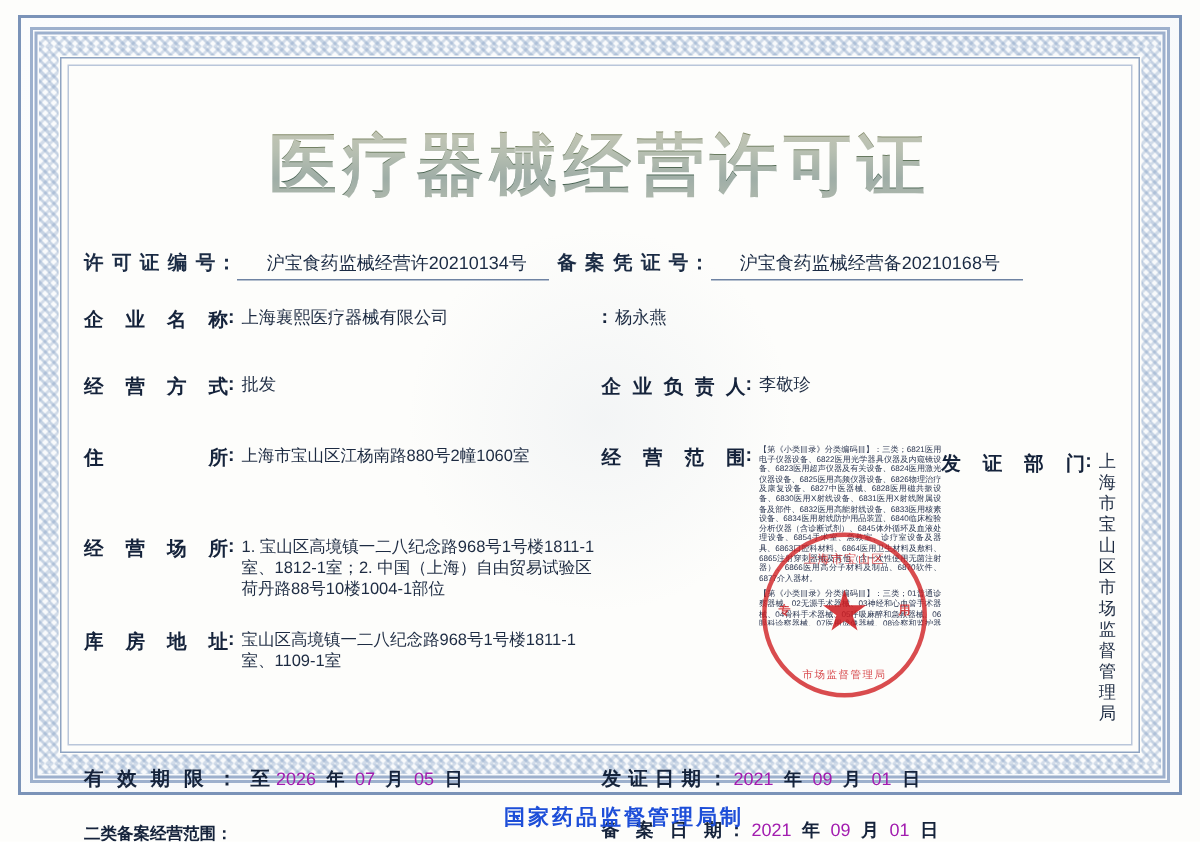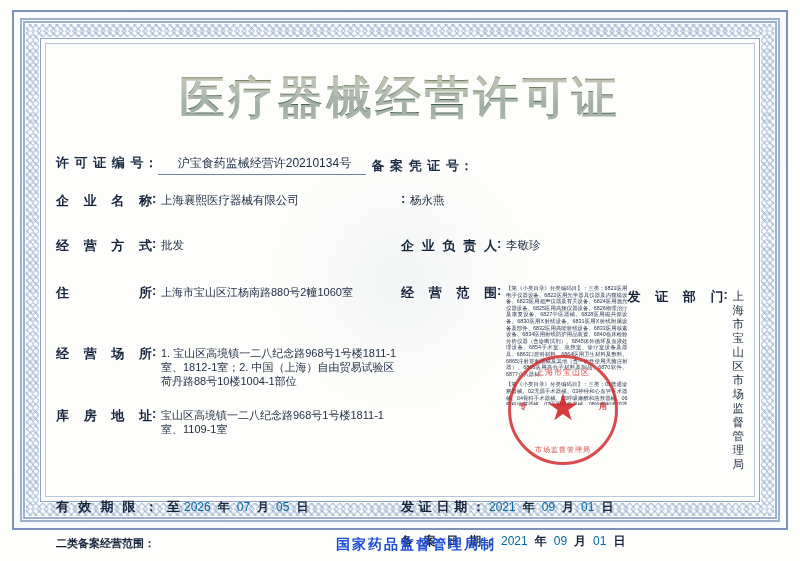--- a/index.html
+++ b/index.html
@@ -72,21 +72,21 @@
     left: 270px; top: 150px;
     width: 260px; height: 260px;
     border-radius: 50%;
     background: radial-gradient(circle, rgba(170,185,205,.12) 0%, rgba(255,255,255,0) 70%);
     pointer-events: none;
   }
 
   
   .content {
     position: absolute;
-    left: 56px; top: 48px;
+    left: 56px; top: 60px;
     width: 688px; height: 430px;
   }
   .cert-title {
     text-align: center;
     margin-top: 20px;
     font-family: "DejaVu Sans", "Liberation Sans", sans-serif;
     font-size: 45px;
     font-weight: bold;
     letter-spacing: 4px;
     background: linear-gradient(180deg, #8d8f6a 0%, #6f7f63 35%, #3f5c4e 65%, #6b7a5f 100%);
@@ -170,21 +170,21 @@
   .date-row {
     display: flex;
     align-items: baseline;
     font-size: 13px;
     color: #15233b;
   }
   .date-num {
     display: inline-block;
     font-size: 12px;
     padding: 0 4px;
-    color: #0369a1;
+    color: #a21caf;
   }
   .date-unit { font-size: 12px; font-weight: bold; padding: 0 3px; }
 
   .bottom-note {
     margin-top: 4px;
     display: flex;
     align-items: flex-start;
     font-size: 11px;
     color: #15233b;
   }
@@ -263,20 +263,21 @@
 
     <div class="cert-title">医疗器械经营许可证</div>
 
     <div class="lic-numbers">
       <div class="lic-row">
         <span class="lic-label">许 可 证 编 号：</span>
         <span class="lic-value">沪宝食药监械经营许20210134号</span>
       </div>
       <div class="lic-row">
         <span class="lic-label">备 案 凭 证 号：</span>
+        <span class="lic-value">沪宝食药监械经营备20210168号</span>
       </div>
     </div>
 
     <div class="fields">
 
       <div class="row">
         <div class="col-l">
           <span class="lbl">企业名称</span>
           <span class="colon">:</span>
           <span class="val big">上海襄熙医疗器械有限公司</span>

